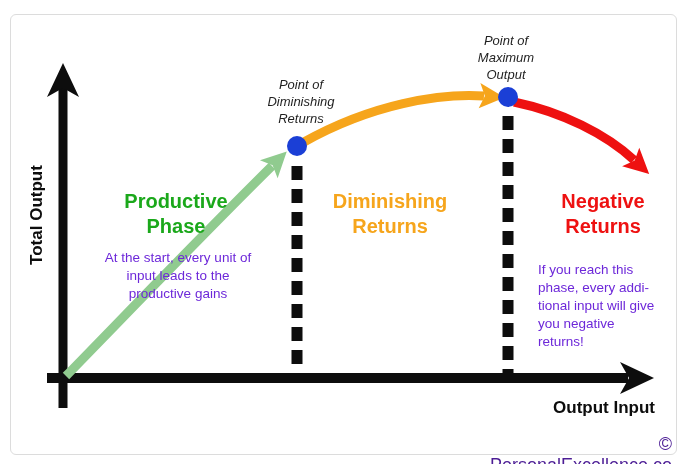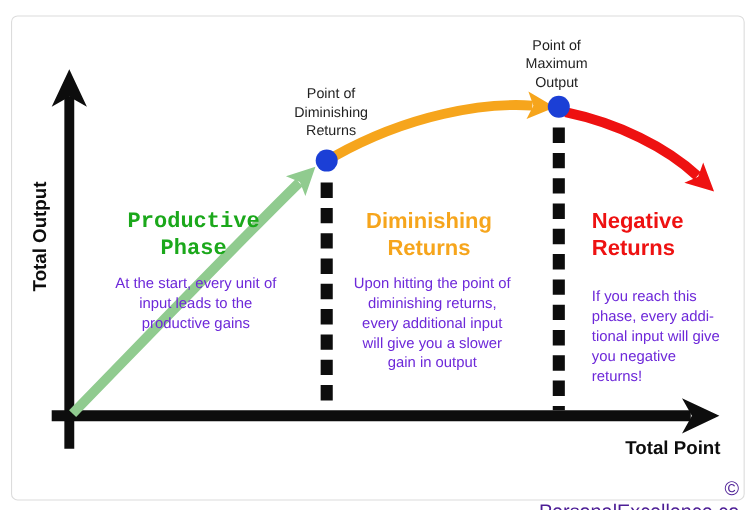--- a/index.html
+++ b/index.html
@@ -14,20 +14,21 @@
     position: absolute;
     left: 10px; top: 14px; width: 665px; height: 439px;
     border: 1px solid #dcdcdc;
     border-radius: 6px;
   }
   .diagram-svg { position: absolute; left: 0; top: 0; }
   .txt { position: absolute; white-space: pre-line; }
   .annotation {
     font-size: 13px; line-height: 17px; color: #1f1f1f;
     text-align: center;
+    font-style: italic;
   }
   .phase-title {
     font-size: 20px; line-height: 25px; font-weight: bold;
     text-align: center;
   }
   .phase-desc {
     font-size: 13.5px; line-height: 18px; color: #6d28d9;
     text-align: center;
   }
   .axis-label { font-weight: bold; font-size: 17px; color: #0d0d0d; }
@@ -71,44 +72,39 @@
 
     <path d="M 66 376 C 140 300 215 222 272 166" fill="none" stroke="#90CB8F" stroke-width="9" marker-end="url(#ah-g)" style="stroke: rgb(144, 203, 143);"></path>
     <path d="M 304 142 C 372 104 440 93 484 96" fill="none" stroke="#F6A51C" stroke-width="9" marker-end="url(#ah-o)" style="stroke: rgb(246, 165, 28);"></path>
     <path d="M 514 102 C 562 112 606 134 634 160" fill="none" stroke="#EE1111" stroke-width="9" marker-end="url(#ah-r)" style="stroke: rgb(238, 17, 17);"></path>
 
     <circle cx="297" cy="146" r="10" fill="#1B3FD6" style="fill: rgb(27, 63, 214);"></circle>
     <circle cx="508" cy="97" r="10" fill="#1B3FD6" style="fill: rgb(27, 63, 214);"></circle>
   </svg>
 
   <div class="txt axis-label y-axis-label">Total Output</div>
-  <div class="txt axis-label x-axis-label">Total Point</div>
+  <div class="txt axis-label x-axis-label">Output Input</div>
 
   <div class="txt annotation" style="left:241px; top:76px; width:120px;">Point of
 Diminishing
 Returns</div>
   <div class="txt annotation" style="left:446px; top:32px; width:120px;">Point of
 Maximum
 Output</div>
 
-  <div class="txt phase-title" style="left: 91px; top: 189px; width: 170px; color: rgb(27, 168, 27); font-family: Liberation Mono, monospace;">Productive
+  <div class="txt phase-title" style="left: 91px; top: 189px; width: 170px; color: rgb(27, 168, 27);">Productive
 Phase</div>
   <div class="txt phase-desc" style="left:88px; top:249px; width:180px;">At the start, every unit of
 input leads to the
 productive gains</div>
 
   <div class="txt phase-title" style="left: 305px; top: 189px; width: 170px; color: rgb(246, 165, 28);">Diminishing
 Returns</div>
-  <div class="txt phase-desc" style="left:303px; top:249px; width:180px;">Upon hitting the point of
-diminishing returns,
-every additional input
-will give you a slower
-gain in output</div>
 
-  <div class="txt phase-title" style="left: 538px; top: 189px; width: 130px; text-align: left; color: rgb(238, 17, 17);">Negative
+  <div class="txt phase-title" style="left: 538px; top: 189px; width: 130px; text-align: center; color: rgb(238, 17, 17);">Negative
 Returns</div>
   <div class="txt phase-desc" style="left:538px; top:261px; width:140px; text-align:left;">If you reach this
 phase, every addi-
 tional input will give
 you negative
 returns!</div>
 
   <div class="txt footer">© PersonalExcellence.co</div>
 
 </div>

